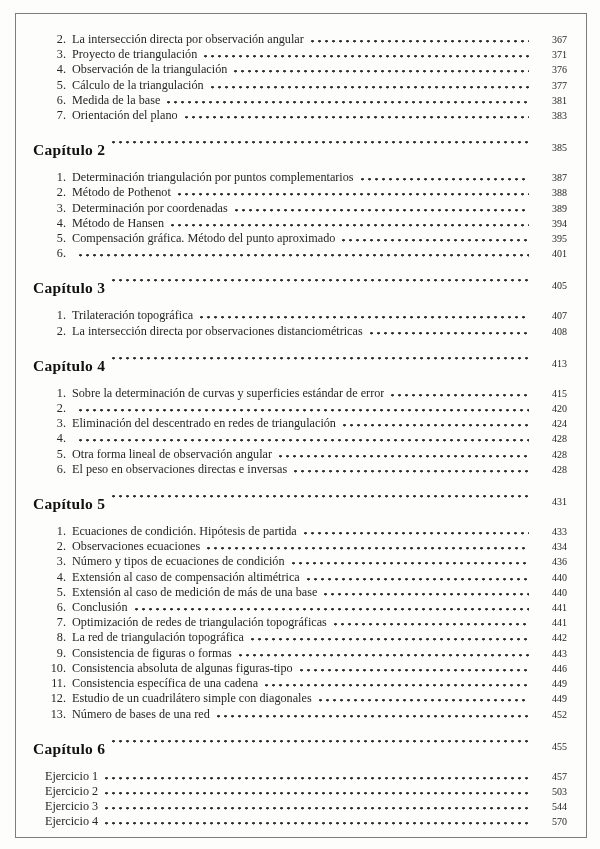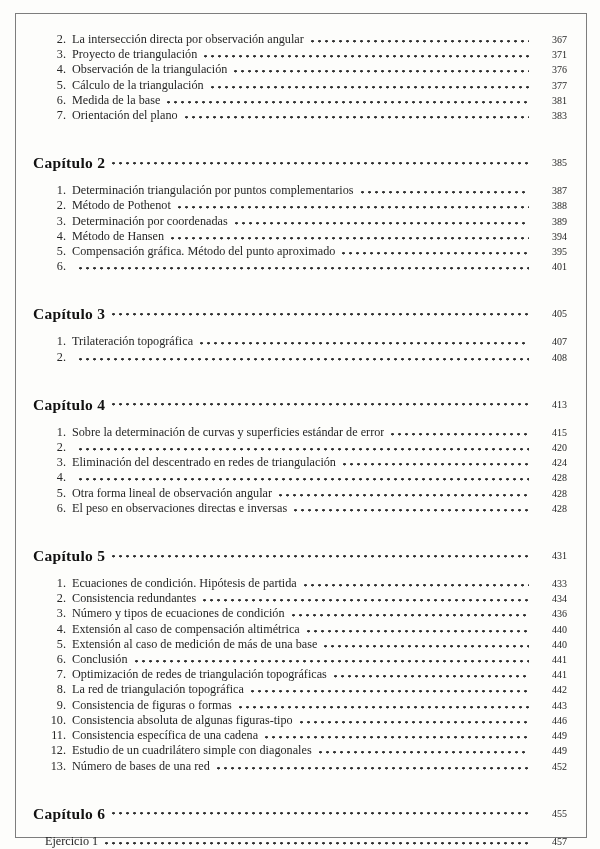--- a/index.html
+++ b/index.html
@@ -26,22 +26,22 @@
     pointer-events: none;
   }
   .toc {
     position: absolute;
     top: 0; left: 0; right: 0;
     padding: 32px 33px 0 33px;
   }
   .toc-section { display: block; }
   .heading-row {
     display: flex;
-    align-items: center;
-    margin-top: 30px;
+    align-items: flex-start;
+    margin-top: 17px;
     margin-bottom: 11px;
   }
   .chapter-label {
     font-weight: bold;
     font-size: 15.5px;
     line-height: 19px;
     letter-spacing: 0.3px;
     color: #111111;
     white-space: nowrap;
   }
@@ -172,20 +172,21 @@
           <span class="page-num">405</span>
         </div>
         <div class="entry-row">
           <span class="entry-num">1.</span>
           <span class="entry-title">Trilateración topográfica</span>
           <span class="dots"></span>
           <span class="page-num">407</span>
         </div>
         <div class="entry-row">
           <span class="entry-num">2.</span>
+          <span class="entry-title">La intersección directa por observaciones distanciométricas</span>
           <span class="dots"></span>
           <span class="page-num">408</span>
         </div>
       </section>
       <section class="toc-section">
         <div class="heading-row">
           <span class="chapter-label">Capítulo 4</span>
           <span class="dots"></span>
           <span class="page-num">413</span>
         </div>
@@ -231,21 +232,21 @@
           <span class="page-num">431</span>
         </div>
         <div class="entry-row">
           <span class="entry-num">1.</span>
           <span class="entry-title">Ecuaciones de condición. Hipótesis de partida</span>
           <span class="dots"></span>
           <span class="page-num">433</span>
         </div>
         <div class="entry-row">
           <span class="entry-num">2.</span>
-          <span class="entry-title">Consistencia redundantes</span>
+          <span class="entry-title">Observaciones ecuaciones</span>
           <span class="dots"></span>
           <span class="page-num">434</span>
         </div>
         <div class="entry-row">
           <span class="entry-num">3.</span>
           <span class="entry-title">Número y tipos de ecuaciones de condición</span>
           <span class="dots"></span>
           <span class="page-num">436</span>
         </div>
         <div class="entry-row">

